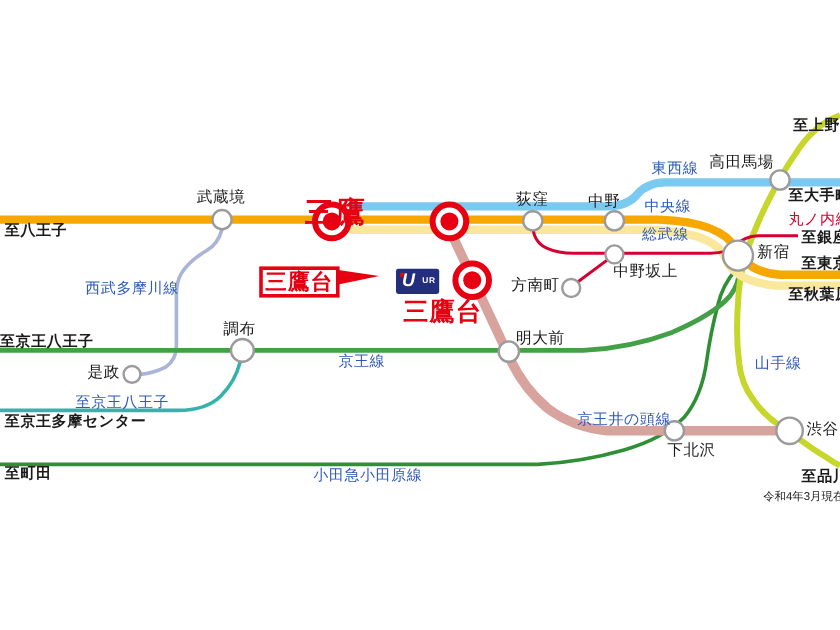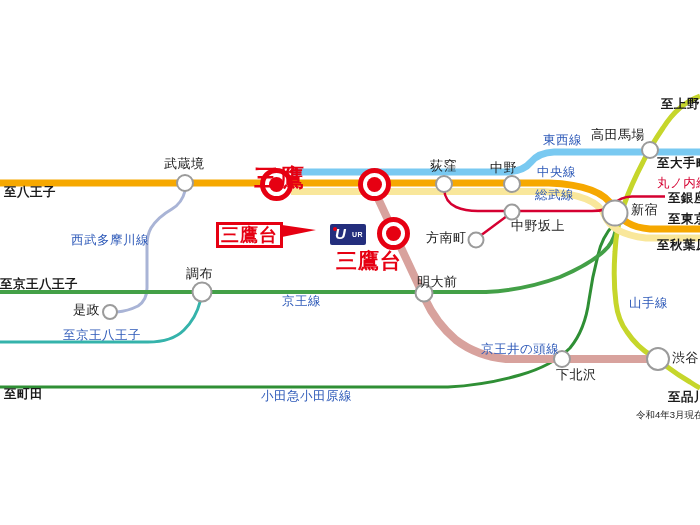--- a/index.html
+++ b/index.html
@@ -117,31 +117,32 @@
 
   <div class="lbl st" style="left:164px;top:157px">武蔵境</div>
   <div class="lbl st" style="left:430px;top:159px">荻窪</div>
   <div class="lbl st" style="left:490px;top:161px">中野</div>
   <div class="lbl st" style="left:591px;top:128px">高田馬場</div>
   <div class="lbl st" style="left:631px;top:203px">新宿</div>
   <div class="lbl st" style="left:426px;top:231px">方南町</div>
   <div class="lbl st" style="left:511px;top:219px">中野坂上</div>
   <div class="lbl st" style="left:73px;top:303px">是政</div>
   <div class="lbl st" style="left:186px;top:267px">調布</div>
-  <div class="lbl st" style="left:417px;top:275px">明大前</div>
+  <div class="lbl st" style="left:430px;top:275px">明大前</div>
   <div class="lbl st" style="left:556px;top:368px">下北沢</div>
   <div class="lbl st" style="left:672px;top:351px">渋谷</div>
 
   <div class="lbl dest" style="left:4px;top:186px">至八王子</div>
   <div class="lbl dest" style="left:661px;top:98px">至上野</div>
   <div class="lbl dest" style="left:657px;top:157px">至大手町</div>
   <div class="lbl dest" style="left:668px;top:192px">至銀座</div>
   <div class="lbl dest" style="left:668px;top:213px">至東京</div>
   <div class="lbl dest" style="left:657px;top:239px">至秋葉原</div>
   <div class="lbl dest" style="left:0;top:278px">至京王八王子</div>
+  <div class="lbl dest" style="left:4px;top:345px">至京王多摩センター</div>
   <div class="lbl dest" style="left:4px;top:388px">至町田</div>
   <div class="lbl dest" style="left:668px;top:391px">至品川</div>
 
   <div class="lbl ln" style="left:543px;top:134px">東西線</div>
   <div class="lbl ln" style="left:537px;top:166px">中央線</div>
   <div class="lbl ln" style="left:535px;top:189px">総武線</div>
   <div class="lbl ln ln-red" style="left:657px;top:177px">丸ノ内線</div>
   <div class="lbl ln" style="left:629px;top:297px">山手線</div>
   <div class="lbl ln" style="left:71px;top:234px">西武多摩川線</div>
   <div class="lbl ln" style="left:282px;top:295px">京王線</div>

